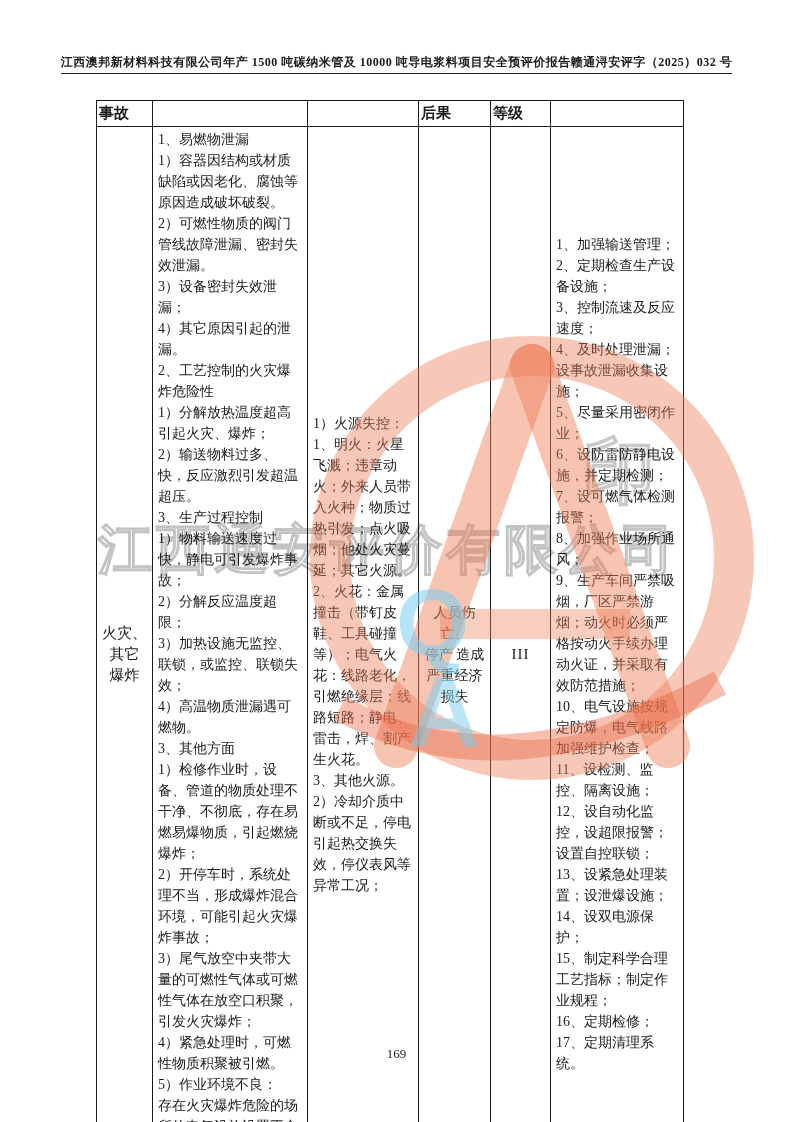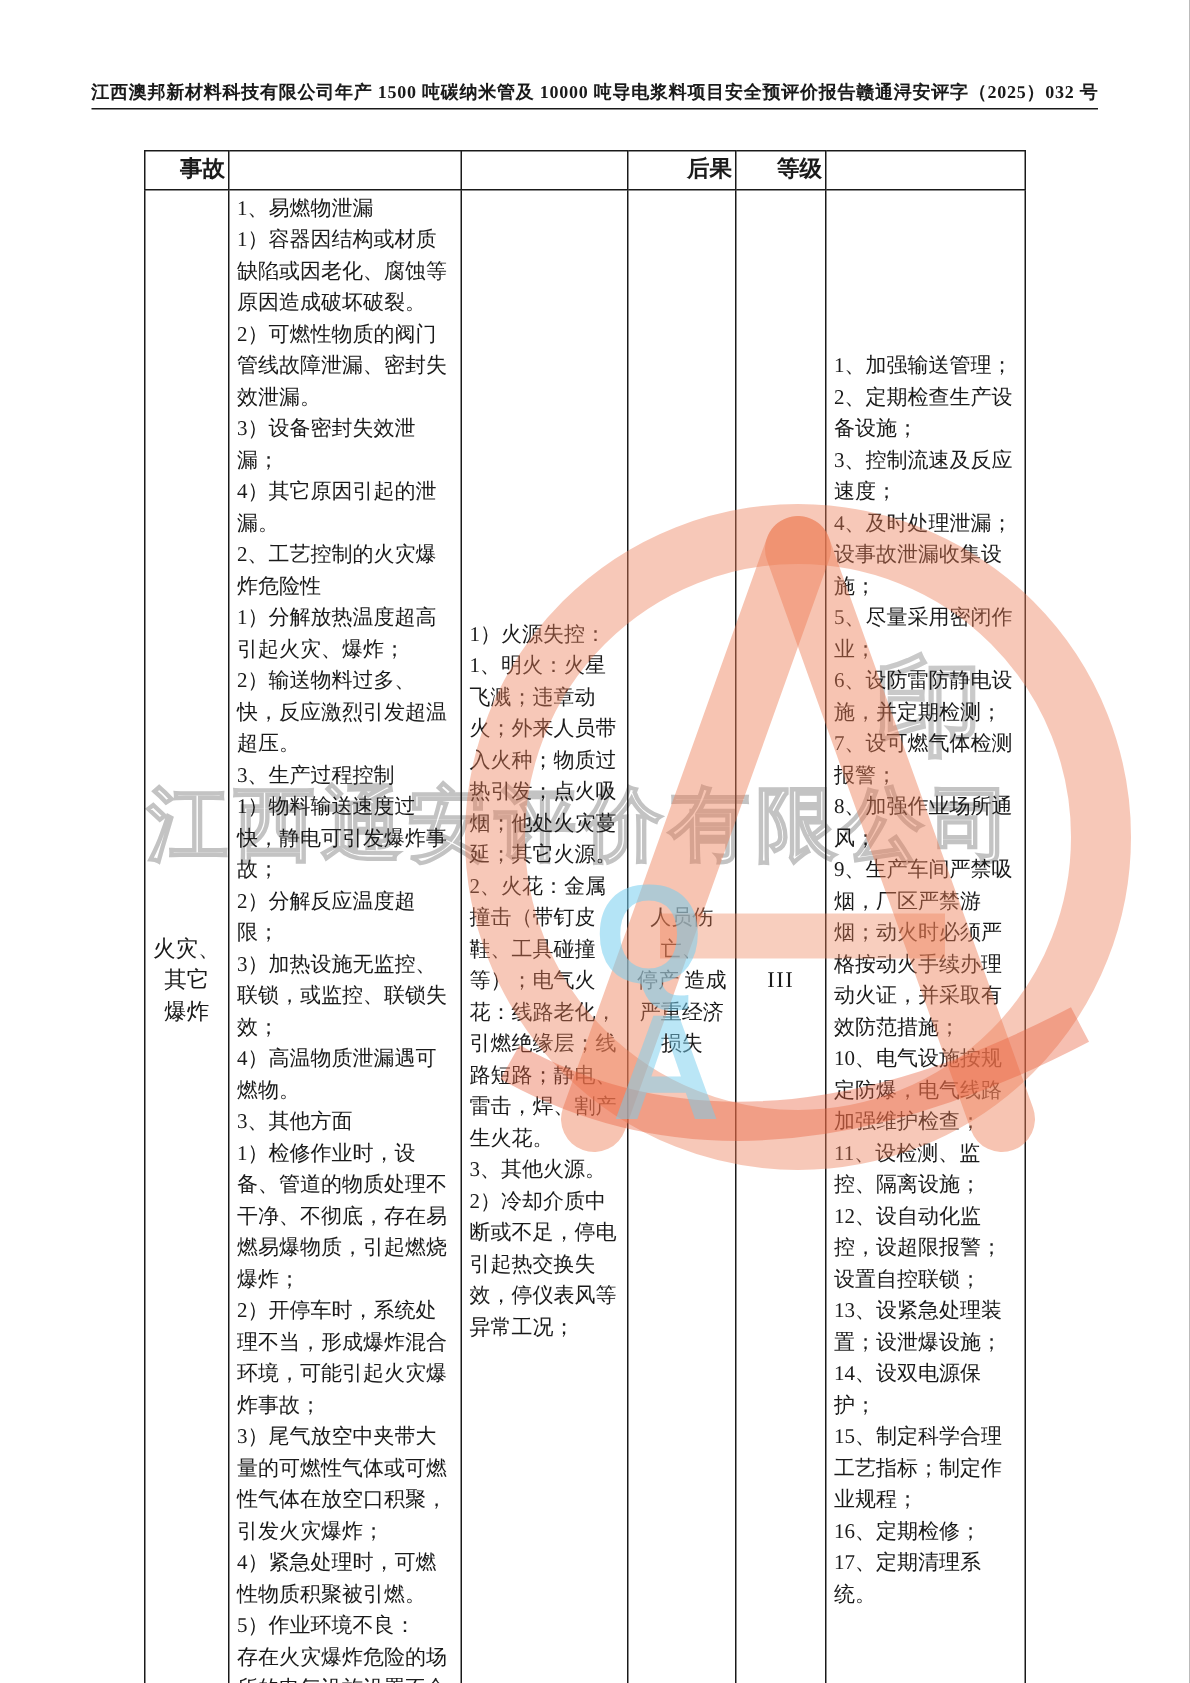--- a/index.html
+++ b/index.html
@@ -24,21 +24,21 @@
   table {
     border-collapse:collapse; table-layout:fixed; width:587px;
     background:transparent;
   }
   td {
     border:1.6px solid #1a1a1a; vertical-align:middle;
     font-size:14px; line-height:21px; padding:2px 5px;
     overflow:hidden; white-space:pre-line; word-break:break-all;
   }
   tr.hdr td { height:26px; font-weight:bold; font-size:15px;
-              text-align:right; white-space:nowrap; padding:1px 2px; }
+              text-align:left; white-space:nowrap; padding:1px 2px; }
   tr.r1 { height:821px; }
   td.c-acc  { text-align:center; font-size:15px; }
   td.c-top  { vertical-align:top; }
   td.c-mid  { vertical-align:middle; }
   td.c-ctr  { text-align:center; }
   td.c-lvl  { text-align:center; font-size:15px; letter-spacing:1px; }
   
   .page-num {
     position:absolute; top:1046px; left:0; width:100%;
     text-align:center; font-size:13px; z-index:2;
@@ -157,14 +157,15 @@
 14、设双电源保护；
 15、制定科学合理工艺指标；制定作业规程；
 16、定期检修；
 17、定期清理系统。</td>
       </tr>
 
     </tbody>
       </table>
   </div>
 
+  <div class="page-num">169</div>
 
 </div>
 
 </body></html>

